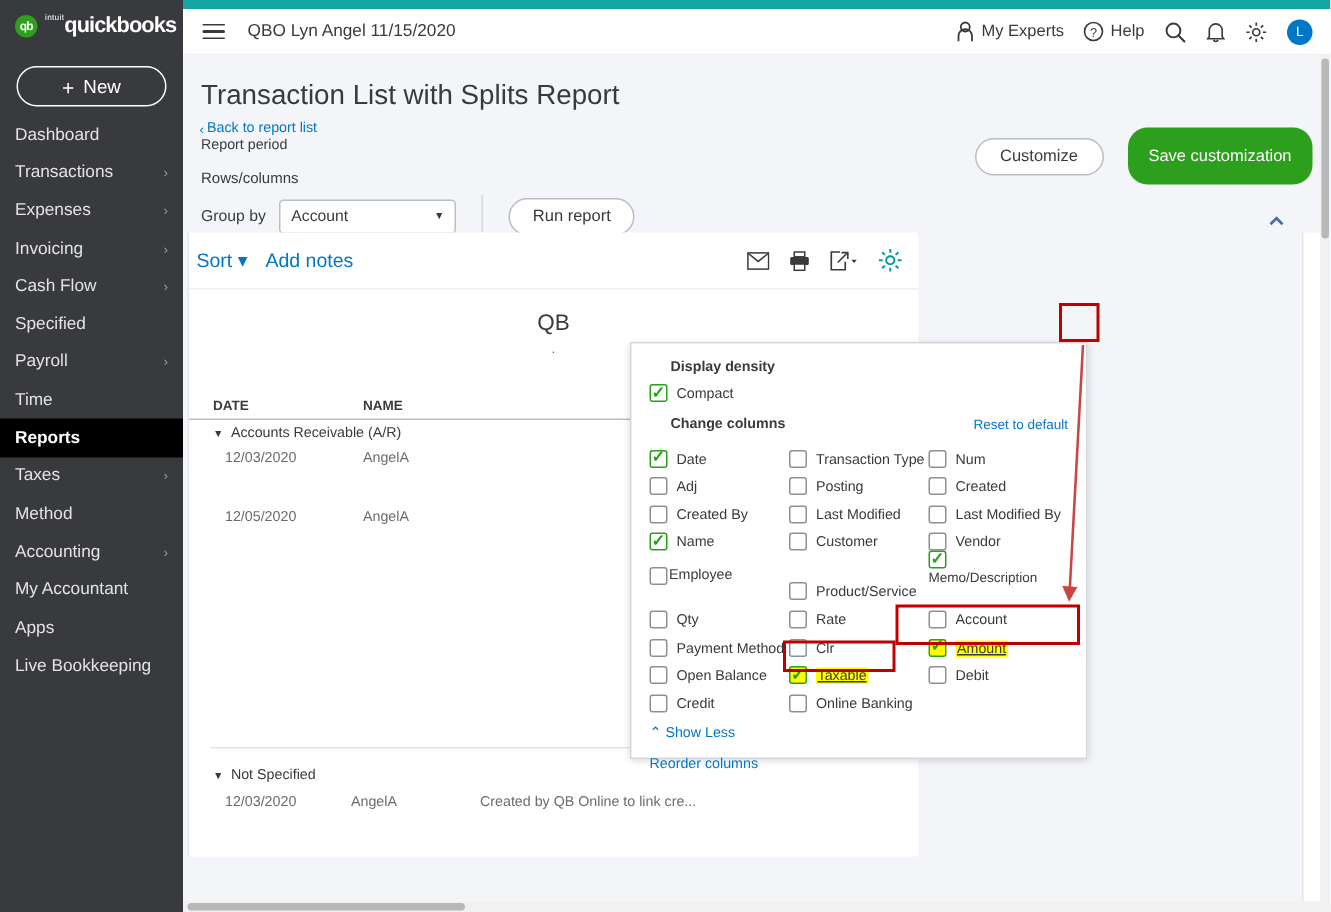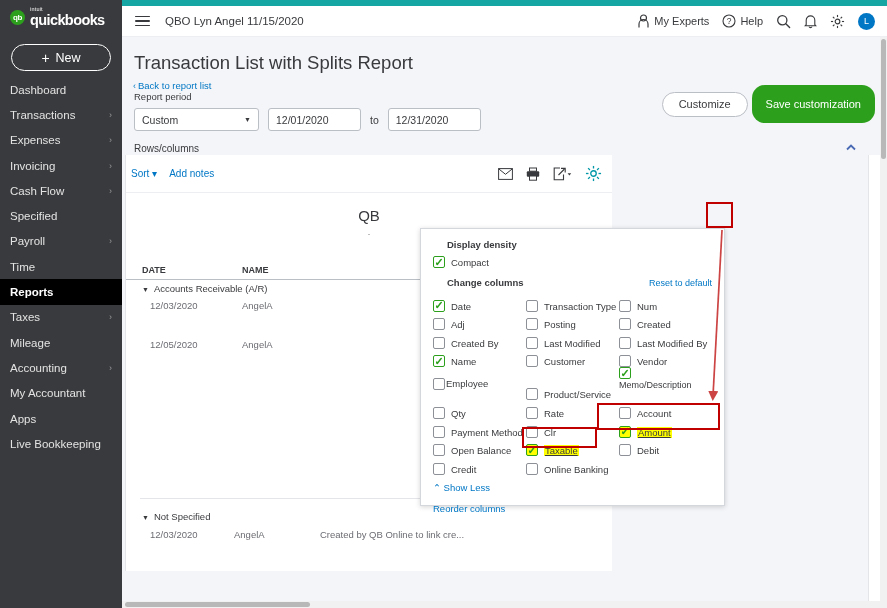--- a/index.html
+++ b/index.html
@@ -24,21 +24,21 @@
   }
   .brand {
     height: 34px; display: flex; align-items: center; padding-left: 10px; gap: 5px;
   }
   .brand-logo {
     width: 15px; height: 15px; border-radius: 50%;
     background: #2ca01c; color: #fff; font-size: 8px; font-weight: bold;
     display: flex; align-items: center; justify-content: center;
     letter-spacing: -.5px;
   }
-  .brand-txt { display: flex; flex-direction: column; line-height: 1; }
+  .brand-txt { display: flex; flex-direction: row; line-height: 1; }
   .brand-intuit { font-size: 5.5px; letter-spacing: .2px; color: #fff; margin-bottom: 1px; }
   .brand-qb { font-size: 14.5px; font-weight: bold; letter-spacing: -0.6px; color: #fff; }
 
   .new-btn {
     margin: 10px auto 6px; width: 100px; height: 27px; border-radius: 14px;
     border: 1px solid #fff; background: transparent; color: #fff;
     font-size: 12.5px; display: flex; align-items: center; justify-content: center;
     gap: 6px; cursor: pointer; font-family: inherit;
   }
   .new-btn .plus { font-size: 14px; line-height: 1; }
@@ -91,21 +91,21 @@
   .rowcol-label { font-size: 10px; color: #393a3d; padding: 12px 0 0 12px; }
   .row2 { display: flex; align-items: center; padding: 5px 0 0 12px; gap: 9px; }
   .groupby-lbl { font-size: 10.5px; color: #393a3d; }
   .sel.wide { width: 118px; }
   .vdiv { width: 1px; height: 28px; background: #d4d7dc; margin: 0 8px; }
   .run-btn {
     height: 25px; padding: 0 15px; border-radius: 13px; border: 1px solid #babec5;
     background: #fff; font-size: 11px; color: #393a3d; cursor: pointer; font-family: inherit;
   }
 
-  .hdr-btns { position: absolute; top: 48px; right: 12px; display: flex; gap: 4px; align-items: center; }
+  .hdr-btns { position: absolute; top: 48px; right: 12px; display: flex; gap: 16px; align-items: center; }
   .btn-outline {
     height: 25px; padding: 0 16px; border-radius: 13px; border: 1px solid #babec5;
     background: #fff; font-size: 11px; color: #393a3d; cursor: pointer; font-family: inherit;
   }
   .btn-green {
     height: 38px; padding: 0 14px; border-radius: 13px; border: none;
     background: #2ca01c; color: #fff; font-size: 11px; cursor: pointer; font-family: inherit;
   }
 
   
@@ -117,21 +117,21 @@
 
   
   .rpt-card {
     position: absolute; top: 155px; left: 125px; width: 487px; height: 416px;
     background: #fff; border-left: 1px solid #e3e5e8;
   }
   .rpt-toolbar {
     height: 38px; display: flex; align-items: center; padding: 0 10px 0 5px;
     border-bottom: 1px solid #eceef1;
   }
-  .sortlink, .noteslink { font-size: 10px; color: #0077c5; cursor: pointer; margin-right: 12px; }
+  .sortlink, .noteslink { font-size: 13px; color: #0077c5; cursor: pointer; margin-right: 12px; }
   .tb-icons { margin-left: auto; display: flex; align-items: center; gap: 13px; }
   .tb-icons .ic { color: #393a3d; cursor: pointer; display:flex; align-items:center;}
   .gear-ic { color: #0097a7; }
 
   .rpt-body { position: relative; padding: 0; height: 378px; overflow: hidden; }
   .rpt-heading { text-align: center; font-size: 15px; color: #393a3d; padding-top: 14px; }
   .rpt-sub { text-align: center; font-size: 9px; color: #6b6c72; padding-top: 3px; }
   .tbl { width: 100%; margin-top: 24px; font-size: 9.5px; color: #393a3d; border-collapse: collapse; }
   .tbl th {
     text-align: left; font-size: 9px; font-weight: bold; color: #393a3d;
@@ -243,21 +243,21 @@
         <span>Time</span>
       </div>
       <div class="nav-item active">
         <span>Reports</span>
       </div>
       <div class="nav-item">
         <span>Taxes</span>
         <span class="chev">›</span>
       </div>
       <div class="nav-item">
-        <span>Mileage</span>
+        <span>Method</span>
       </div>
       <div class="nav-item">
         <span>Accounting</span>
         <span class="chev">›</span>
       </div>
       <div class="nav-item">
         <span>My Accountant</span>
       </div>
       <div class="nav-item">
         <span>Apps</span>
@@ -326,33 +326,20 @@
   <main class="content">
     <h1 class="rpt-title">Transaction List with Splits Report</h1>
 
     <div class="back-link">
       <span class="lchev">‹</span>
       <span>Back to report list</span>
     </div>
 
     <div class="period-label">Report period</div>
 
-    <div class="row-controls">
-      <div class="sel">
-        <span>Custom</span>
-        <span class="caret">▼</span>
-      </div>
-      <div class="dfield">
-        <span>12/01/2020</span>
-      </div>
-      <span class="to-lbl">to</span>
-      <div class="dfield">
-        <span>12/31/2020</span>
-      </div>
-    </div>
 
     <div class="rowcol-label">Rows/columns</div>
 
     <div class="row2">
       <span class="groupby-lbl">Group by</span>
       <div class="sel wide">
         <span>Account</span>
         <span class="caret">▼</span>
       </div>
       <div class="vdiv"></div>

